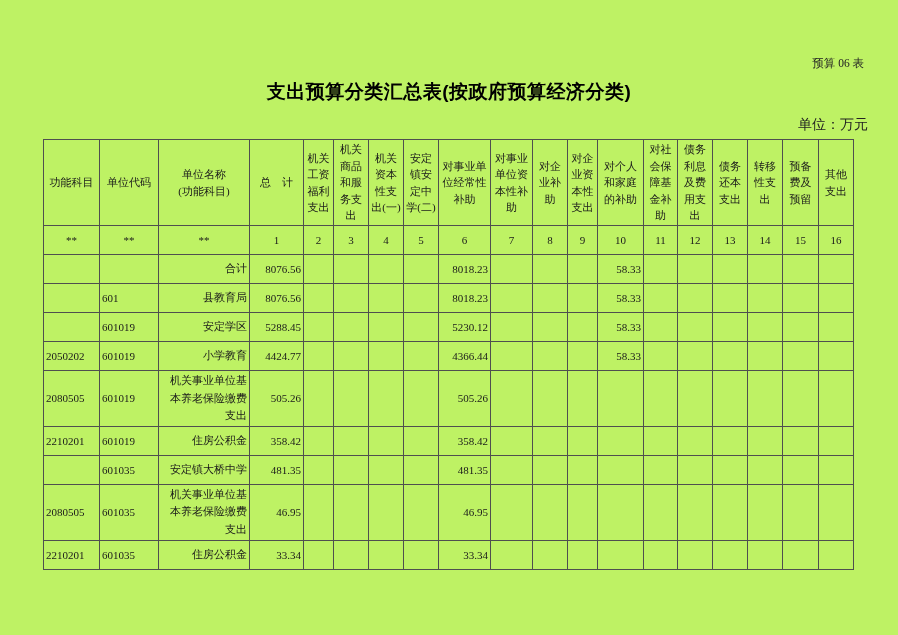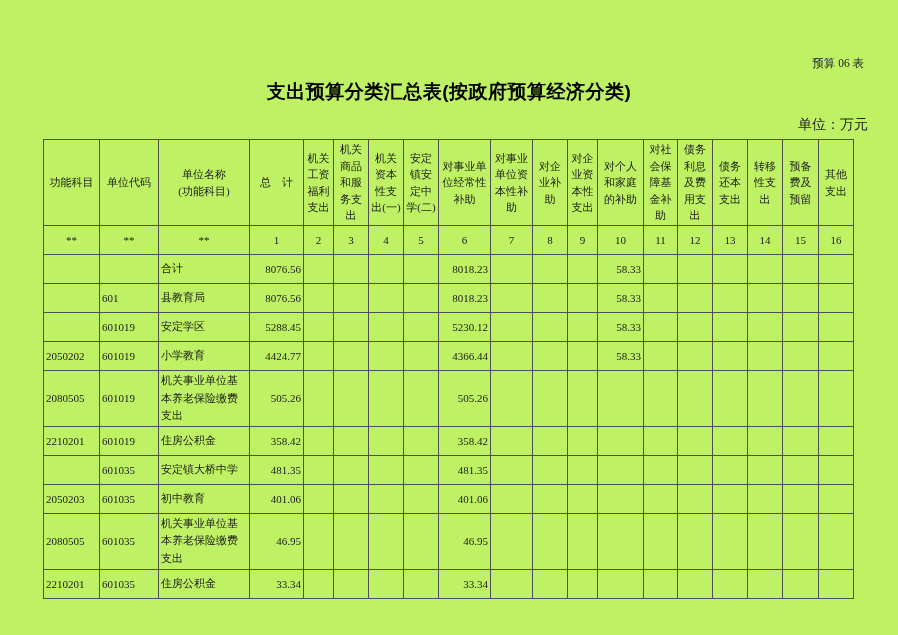--- a/index.html
+++ b/index.html
@@ -47,21 +47,21 @@
     line-height:1.5;
     white-space:pre-line;
     word-break:break-all;
   }
   tr.code-row td {
     height:29px;
     text-align:center;
   }
   tbody.data tr { height:29px; }
   td.c-center { }
-  td.c-name { text-align:left; line-height:1.6; padding:2px 2px; word-break:break-all; }
+  td.c-name { text-align:right; line-height:1.6; padding:2px 2px; word-break:break-all; }
   td.c-num  { text-align:right; padding-right:3px; }
 </style>
 </head>
 <body>
 
 <div class="page">
 
   <div class="doc-code">预算 06 表</div>
 
   <div class="doc-title">支出预算分类汇总表(按政府预算经济分类)</div>
@@ -277,41 +277,20 @@
           <td class="c-num"></td>
           <td class="c-num"></td>
           <td class="c-num"></td>
           <td class="c-num"></td>
           <td class="c-num"></td>
           <td class="c-num"></td>
           <td class="c-num"></td>
           <td class="c-num"></td>
         </tr>
         <tr>
-          <td class="c-center">2050203</td>
-          <td class="c-center">601035</td>
-          <td class="c-name">初中教育</td>
-          <td class="c-num">401.06</td>
-          <td class="c-num"></td>
-          <td class="c-num"></td>
-          <td class="c-num"></td>
-          <td class="c-num"></td>
-          <td class="c-num">401.06</td>
-          <td class="c-num"></td>
-          <td class="c-num"></td>
-          <td class="c-num"></td>
-          <td class="c-num"></td>
-          <td class="c-num"></td>
-          <td class="c-num"></td>
-          <td class="c-num"></td>
-          <td class="c-num"></td>
-          <td class="c-num"></td>
-          <td class="c-num"></td>
-        </tr>
-        <tr>
           <td class="c-center">2080505</td>
           <td class="c-center">601035</td>
           <td class="c-name">机关事业单位基本养老保险缴费支出</td>
           <td class="c-num">46.95</td>
           <td class="c-num"></td>
           <td class="c-num"></td>
           <td class="c-num"></td>
           <td class="c-num"></td>
           <td class="c-num">46.95</td>
           <td class="c-num"></td>

